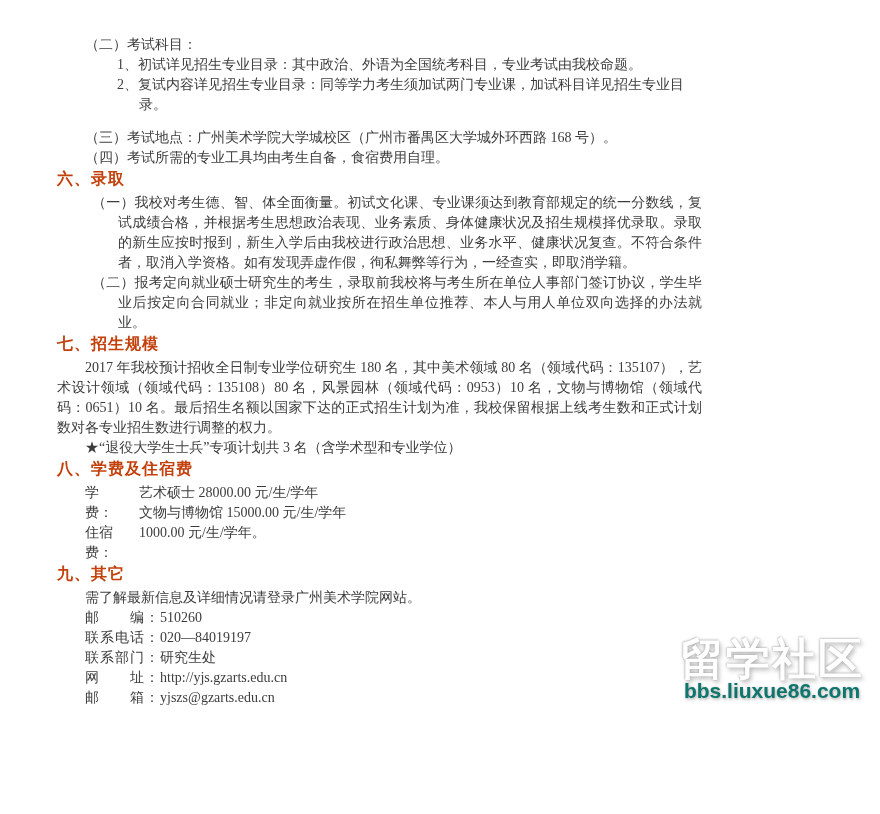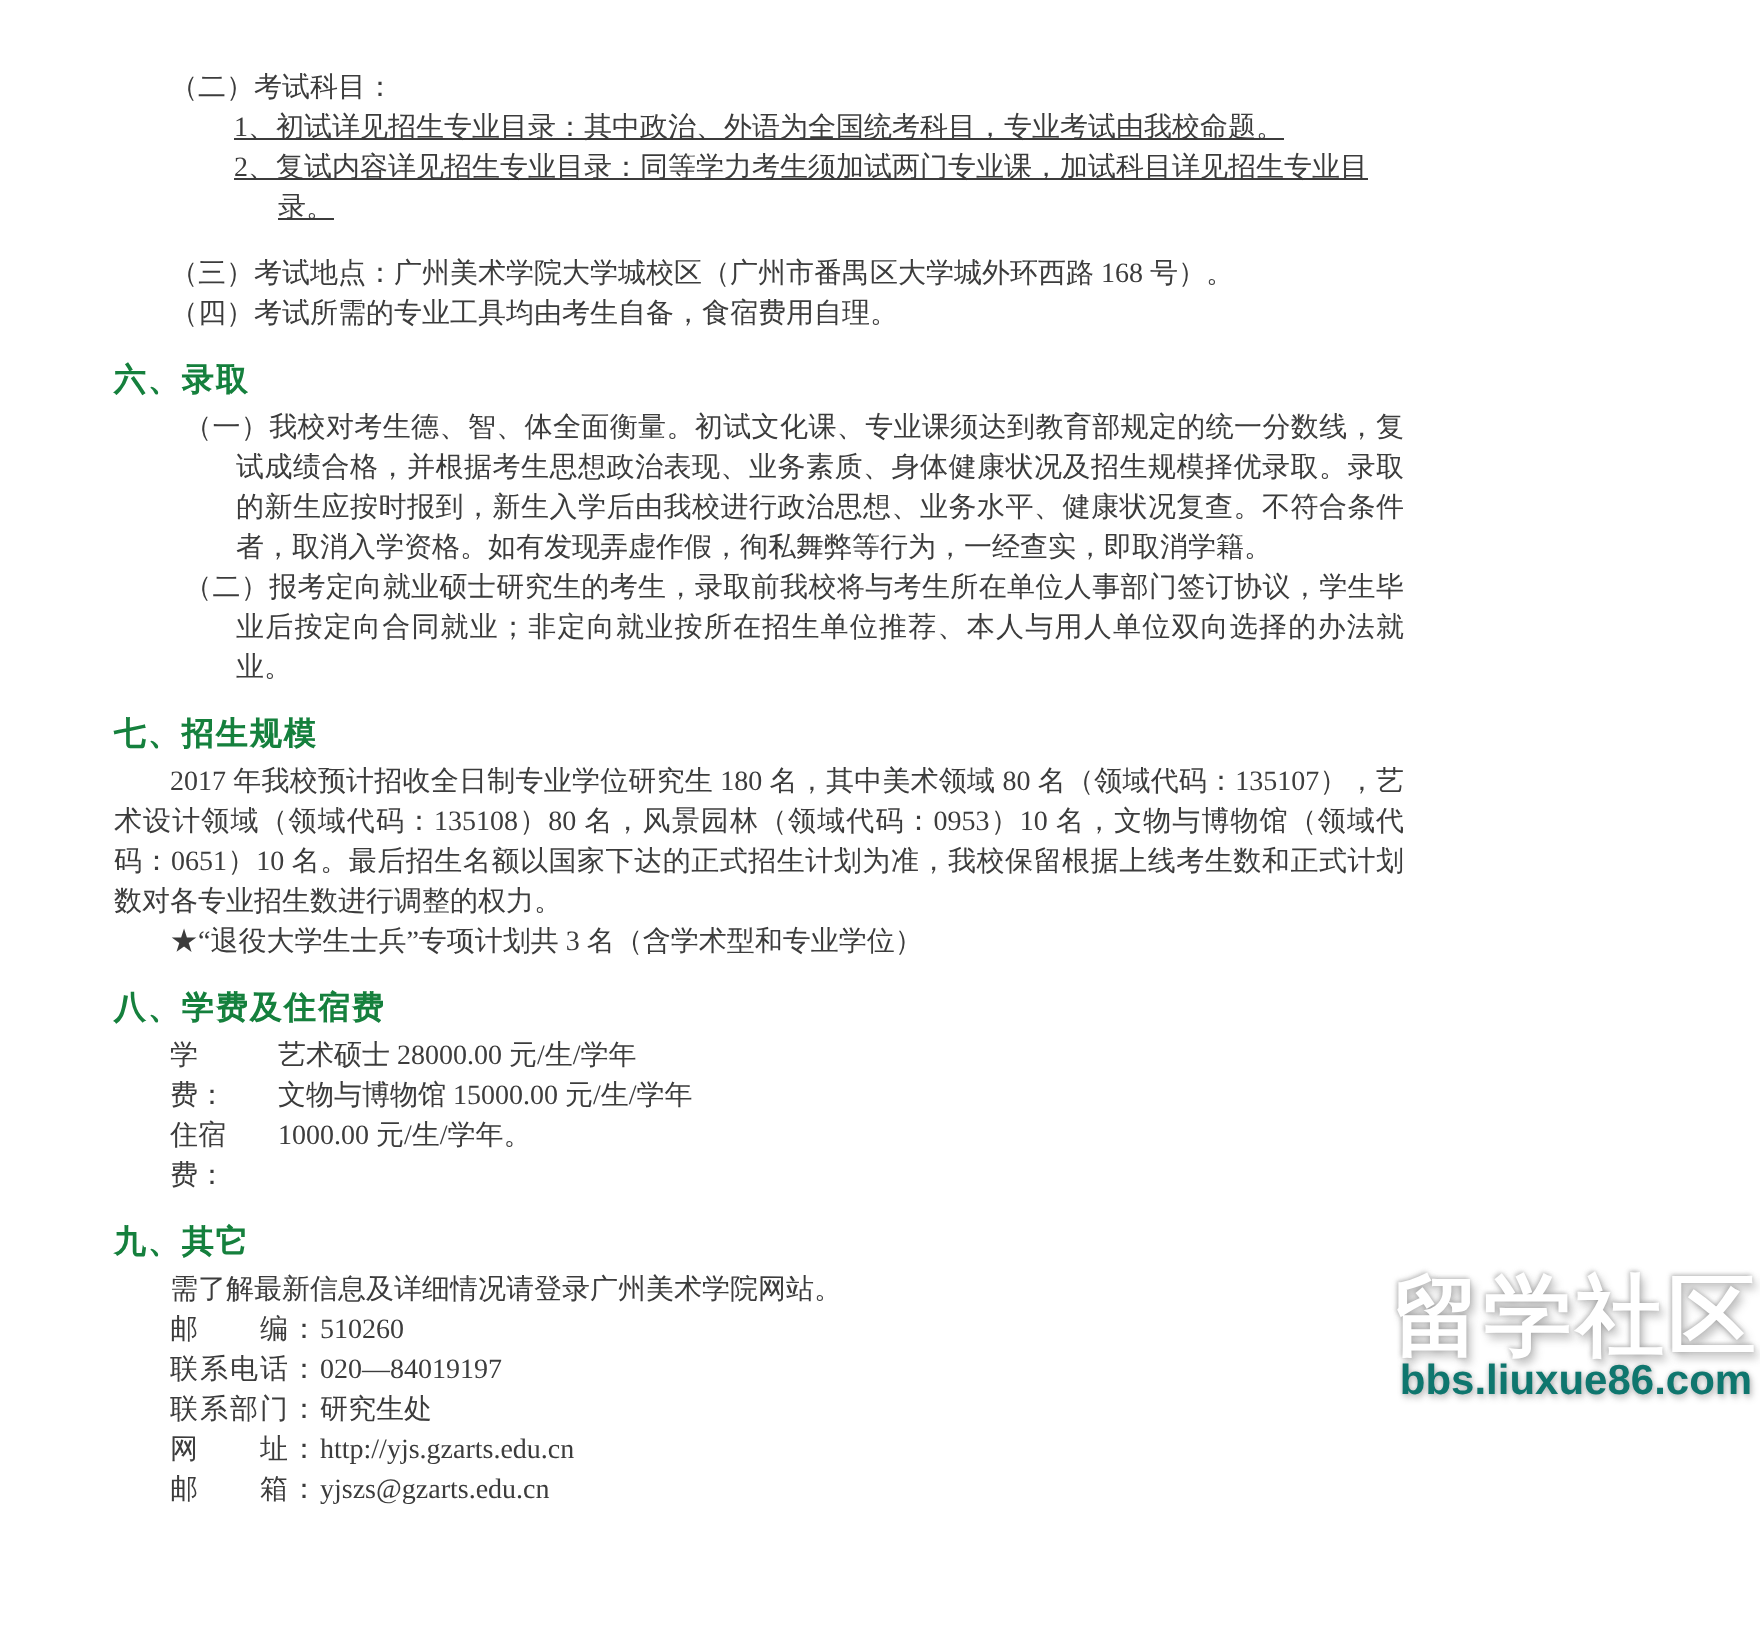--- a/index.html
+++ b/index.html
@@ -21,47 +21,47 @@
   .content {
     position: absolute;
     left: 57px; top: 35px;
     width: 645px;
   }
   .heading {
     font-family: "Liberation Sans", "DejaVu Sans", sans-serif;
     font-weight: bold;
     font-size: 16px;
     line-height: 22px;
-    color: #15803d;
-    margin-top: 12px;
+    color: #c2410c;
+    margin-top: 0;
     margin-bottom: 3px;
     letter-spacing: 1px;
   }
   
   .item-l1 { margin-left: 28px; }
   
-  .item-l2 { margin-left: 60px; padding-left: 22px; text-indent: -22px; text-decoration: underline; }
+  .item-l2 { margin-left: 60px; padding-left: 22px; text-indent: -22px; }
   
   .item-hang { padding-left: 61px; text-indent: -26px; text-align: justify; }
   .gap-sm { height: 13px; }
   .para-indent { text-indent: 28px; text-align: justify; }
   .star-line { margin-left: 28px; }
   
   .fee-row { display: flex; margin-left: 28px; font-family: Liberation Serif, serif; }
   .fee-label { width: 54px; flex: none; }
   .fee-values { flex: 1; }
   
   .intro-line { margin-left: 28px; }
   .contact-row { margin-left: 28px; }
   .contact-label { letter-spacing: 1px; }
   .contact-value {}
   
   .watermark {
     position: absolute;
-    right: 0; bottom: 0px;
+    right: 16px; bottom: 0px;
     text-align: center;
     font-family: "Liberation Sans", "DejaVu Sans", sans-serif;
     pointer-events: none;
   }
   .watermark-title {
     font-size: 44px;
     line-height: 46px;
     font-weight: bold;
     color: #ffffff;
     letter-spacing: 2px;

